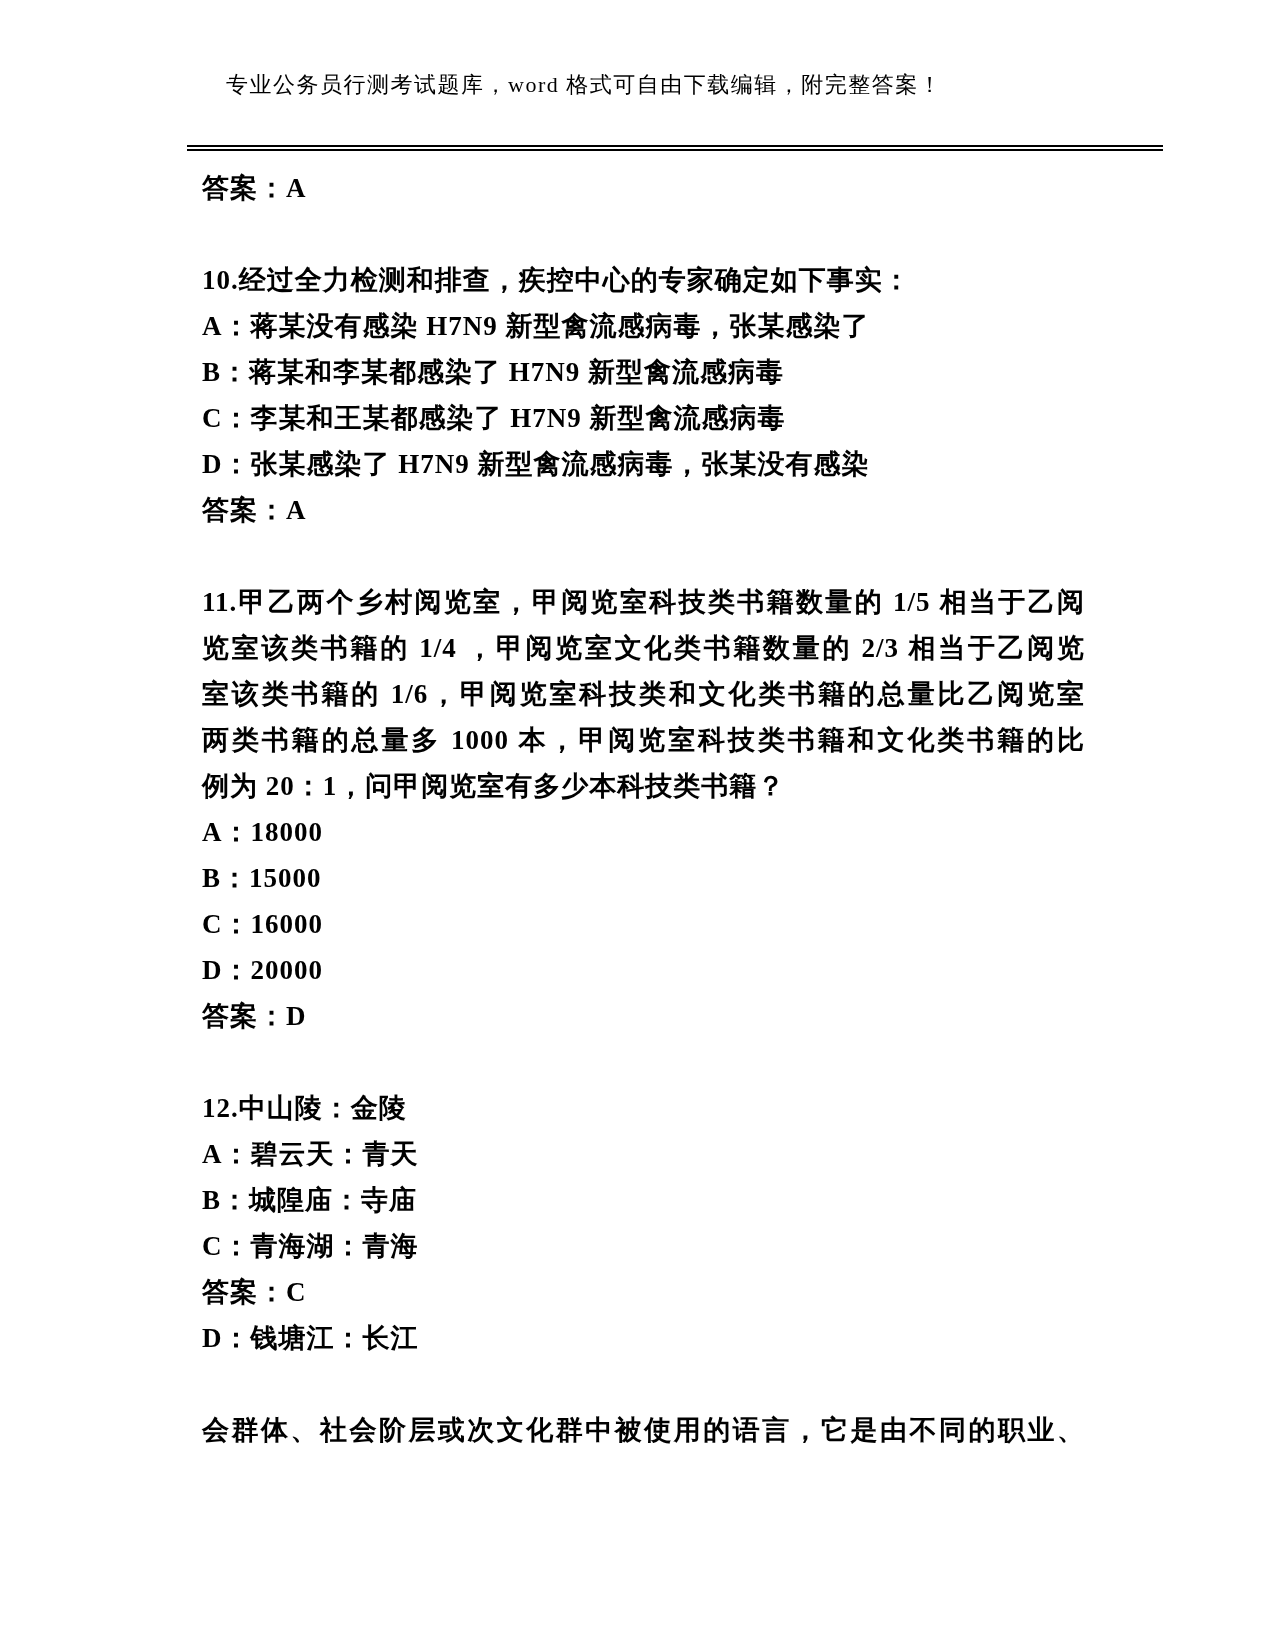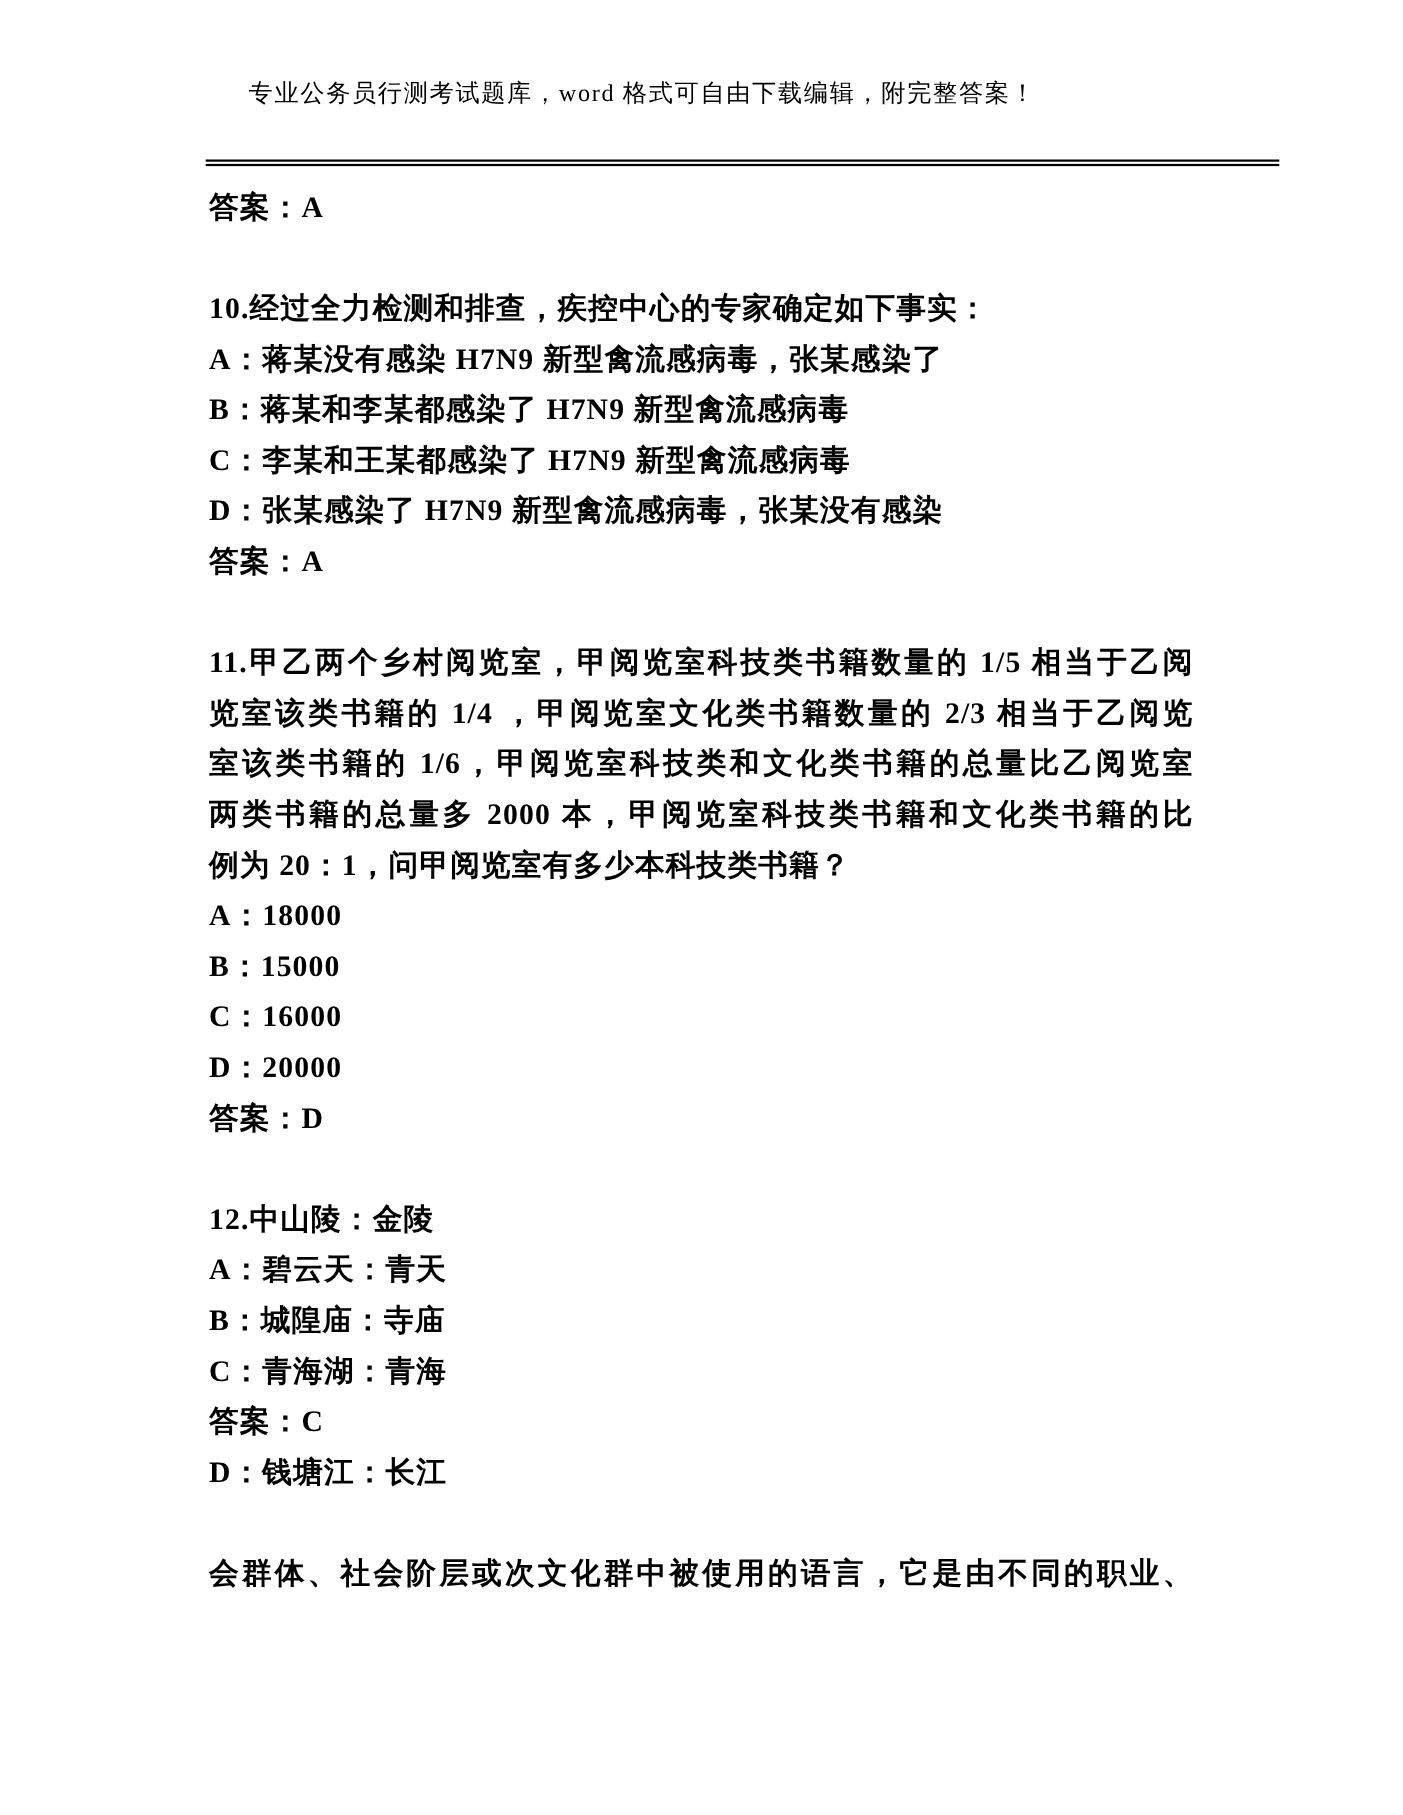--- a/index.html
+++ b/index.html
@@ -34,21 +34,21 @@
     border-bottom: 2px solid #000000;
   }
   .content {
     position: absolute;
     left: 190px; top: 165px;
     width: 895px;
     font-size: 27px;
     line-height: 46px;
     letter-spacing: 1px;
   }
-  .block { margin-bottom: 46px; }
+  .block { margin-bottom: 46px; margin-left: 12px; }
   .block:last-child { margin-bottom: 0; }
   .line { min-height: 46px; font-weight: bold; }
   .ans { font-weight: 700; }
   .j { text-align: justify; text-align-last: justify; }
 </style>
 </head>
 <body>
 
 <div class="page">
 
@@ -68,21 +68,21 @@
       <div class="line">B：蒋某和李某都感染了 H7N9 新型禽流感病毒</div>
       <div class="line">C：李某和王某都感染了 H7N9 新型禽流感病毒</div>
       <div class="line">D：张某感染了 H7N9 新型禽流感病毒，张某没有感染</div>
       <div class="line ans">答案：A</div>
     </div>
 
     <div class="block">
       <div class="line j">11.甲乙两个乡村阅览室，甲阅览室科技类书籍数量的 1/5 相当于乙阅</div>
       <div class="line j">览室该类书籍的 1/4 ，甲阅览室文化类书籍数量的 2/3 相当于乙阅览</div>
       <div class="line j">室该类书籍的 1/6，甲阅览室科技类和文化类书籍的总量比乙阅览室</div>
-      <div class="line j">两类书籍的总量多 2000 本，甲阅览室科技类书籍和文化类书籍的比</div>
+      <div class="line j">两类书籍的总量多 1000 本，甲阅览室科技类书籍和文化类书籍的比</div>
       <div class="line">例为 20：1，问甲阅览室有多少本科技类书籍？</div>
       <div class="line">A：18000</div>
       <div class="line">B：15000</div>
       <div class="line">C：16000</div>
       <div class="line">D：20000</div>
       <div class="line ans">答案：D</div>
     </div>
 
     <div class="block">
       <div class="line">12.中山陵：金陵</div>

